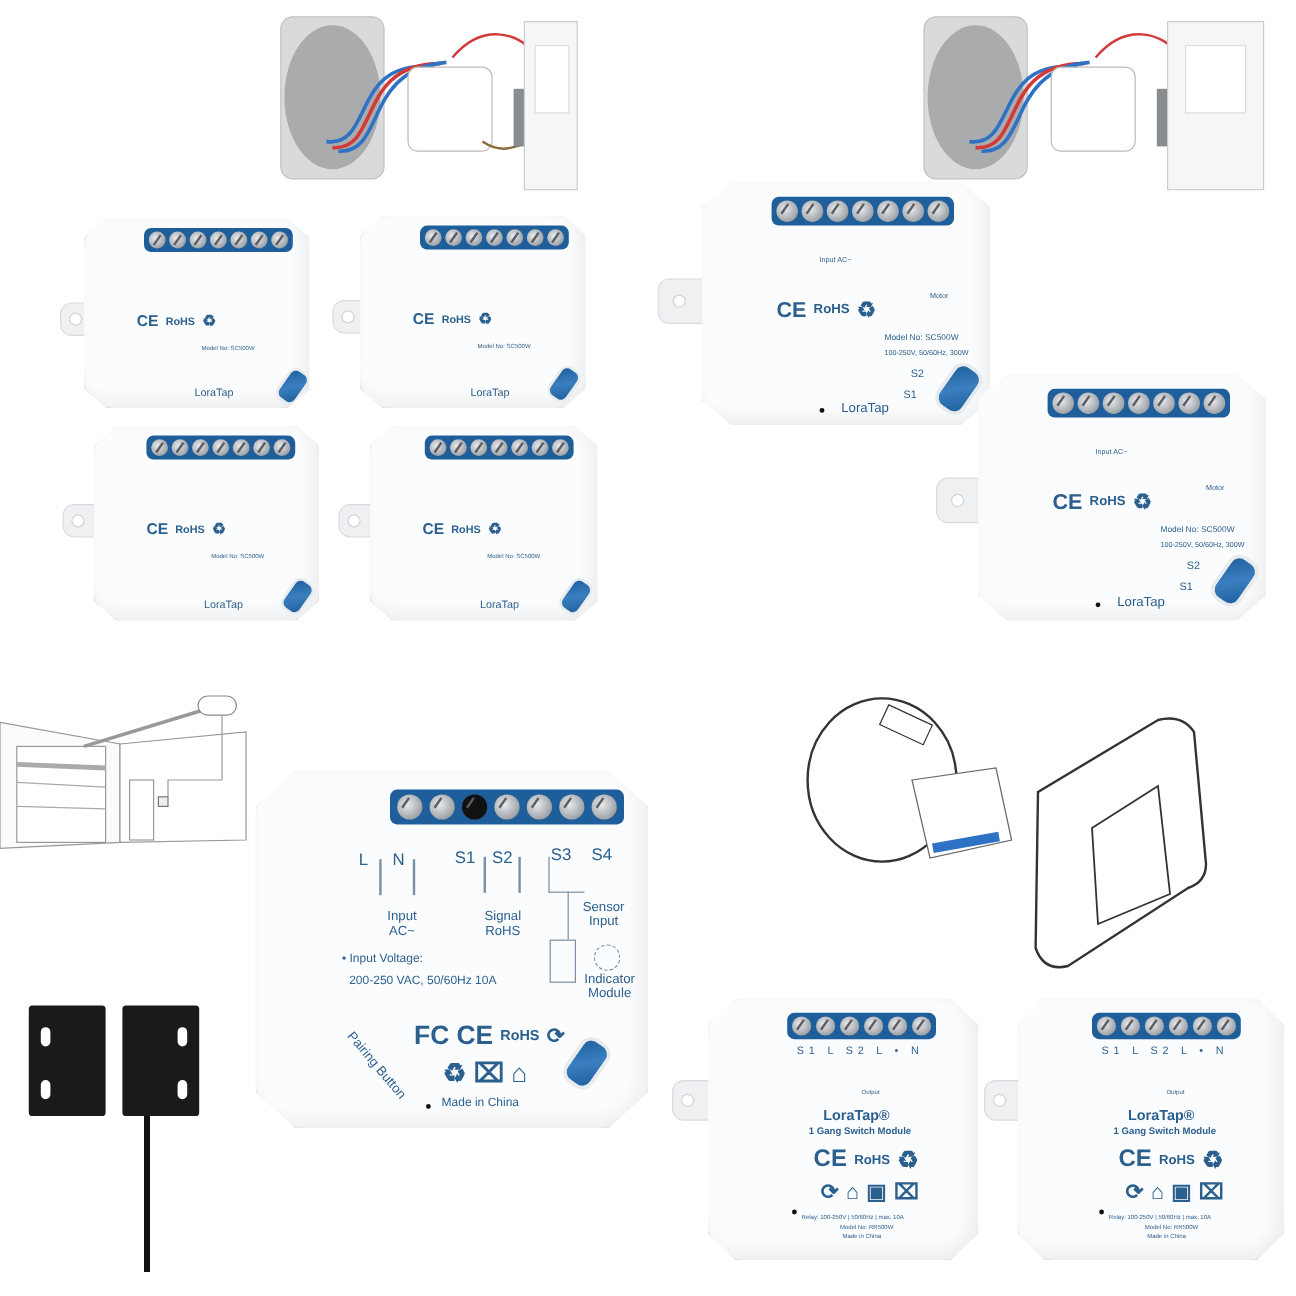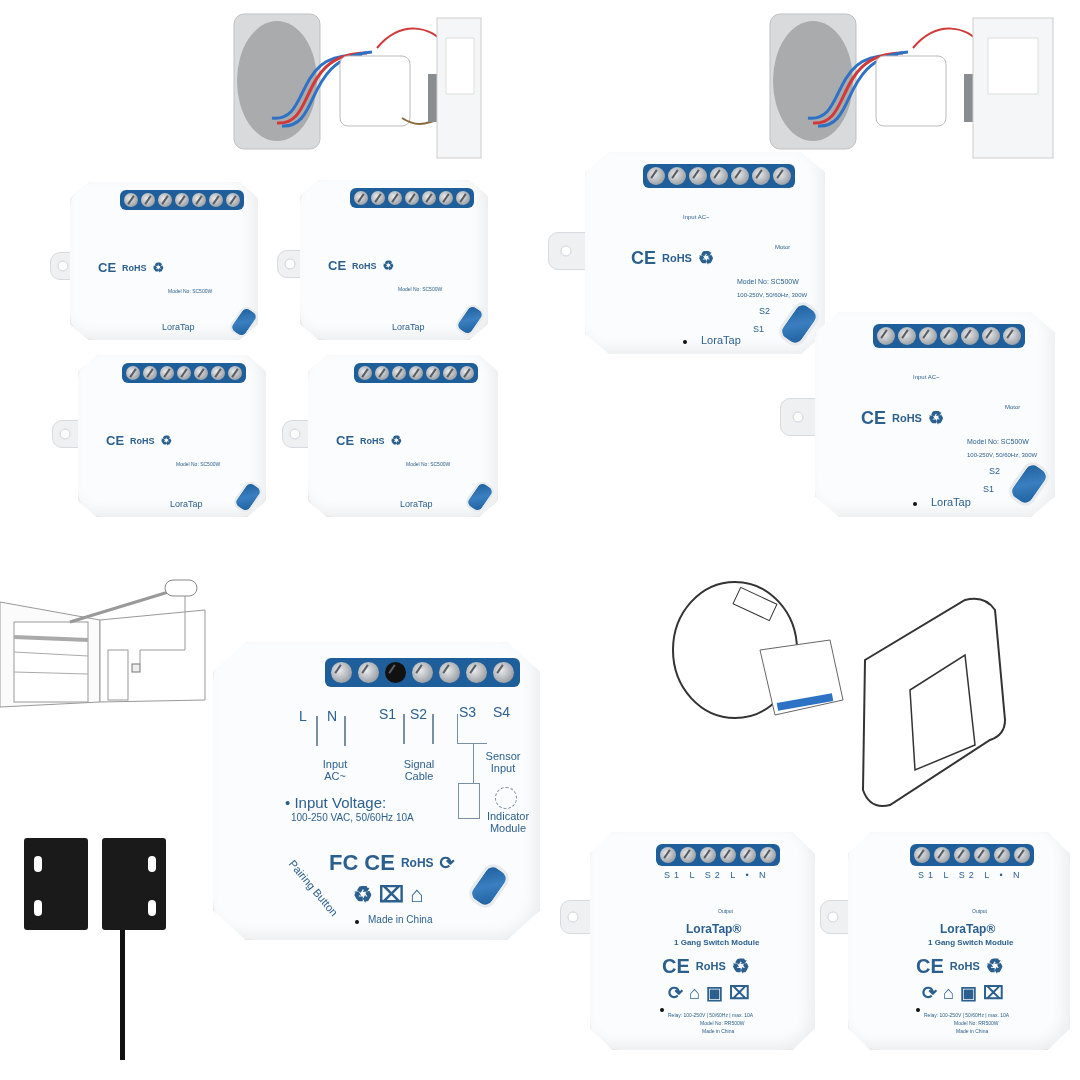--- a/index.html
+++ b/index.html
@@ -10,21 +10,21 @@
   .tab{position:absolute;background:#eef0f2;border:1px solid #d7dbe0;border-radius:10px;}
   .tab::after{content:"";position:absolute;width:9px;height:9px;border-radius:50%;background:#fff;border:1px solid #cfd4da;top:50%;left:30%;transform:translate(-50%,-50%);}
   .term{position:absolute;display:flex;background:#1e5e9b;border-radius:6px;padding:3px 4px;gap:3px;}
   .screw{width:14px;height:14px;border-radius:50%;background:radial-gradient(circle at 40% 40%,#e9eaec 0,#9ea3a8 70%,#55585c 100%);position:relative;}
   .screw::after{content:"";position:absolute;left:6px;top:2px;width:2px;height:10px;background:#5a5e62;transform:rotate(35deg);}
   .screw.hole{background:#111;}
   .lbl{position:absolute;font-size:9px;color:#2b5f8e;white-space:nowrap;}
   .lbl.big{font-size:14px;}
   .lbl.bold{font-weight:bold;}
   .slot{position:absolute;width:22px;height:38px;border-radius:11px;background:linear-gradient(135deg,#1e5e9b 0,#3a7fc0 50%,#1e5e9b 100%);border:3px solid #e8ebee;transform:rotate(35deg);}
-  .icons{position:absolute;display:flex;gap:6px;font-weight:bold;color:#2b5f8e;align-items:center;}
+  .icons{position:absolute;display:flex;gap:6px;font-weight:bold;color:#2b5f8e;align-items:center;margin-left:16px;}
   .line{position:absolute;background:#7a8fa3;}
   .dot{position:absolute;width:4px;height:4px;border-radius:50%;background:#111;}
   svg{position:absolute;overflow:visible;}
 </style>
 </head>
 <body>
 
 <div class="abs" style="left:232px;top:8px;width:240px;height:150px;">
   <svg width="240" height="150">
     <rect x="2" y="6" width="86" height="135" rx="10" fill="#d9dadb" stroke="#bfc1c3"></rect>
@@ -228,26 +228,26 @@
   <span class="lbl big" style="left:280px;top:62px;">S4</span>
   <div class="line" style="left:103px;top:74px;width:2px;height:30px;"></div>
   <div class="line" style="left:131px;top:74px;width:2px;height:30px;"></div>
   <div class="line" style="left:190px;top:72px;width:2px;height:30px;"></div>
   <div class="line" style="left:219px;top:72px;width:2px;height:30px;"></div>
   <div class="line" style="left:244px;top:72px;width:1px;height:30px;"></div>
   <div class="line" style="left:244px;top:101px;width:30px;height:1px;"></div>
   <div class="line" style="left:260px;top:101px;width:1px;height:40px;"></div>
   <div class="abs" style="left:245px;top:141px;width:20px;height:34px;border:1px solid #7a8fa3;"></div>
   <span class="lbl" style="left:104px;top:116px;font-size:11px;width:36px;white-space:normal;text-align:center;">Input AC~</span>
-  <span class="lbl" style="left:186px;top:116px;font-size:11px;width:40px;white-space:normal;text-align:center;">Signal Cable</span>
+  <span class="lbl" style="left:186px;top:116px;font-size:11px;width:40px;white-space:normal;text-align:center;">Signal RoHS</span>
   <span class="lbl" style="left:268px;top:108px;font-size:11px;width:44px;white-space:normal;text-align:center;">Sensor Input</span>
   <div class="abs" style="left:282px;top:145px;width:20px;height:20px;border-radius:50%;border:1px dashed #7a8fa3;"></div>
   <span class="lbl" style="left:270px;top:168px;font-size:11px;width:50px;white-space:normal;text-align:center;">Indicator Module</span>
-  <span class="lbl" style="left:72px;top:152px;font-size:15px;">• Input Voltage:</span>
-  <span class="lbl" style="left:78px;top:170px;font-size:10px;">100-250 VAC, 50/60Hz 10A</span>
+  <span class="lbl" style="left:72px;top:152px;font-size:10px;">• Input Voltage:</span>
+  <span class="lbl" style="left:78px;top:170px;font-size:10px;">200-250 VAC, 50/60Hz 10A</span>
   <span class="icons" style="left:116px;top:208px;font-size:22px;">
       <span>FC</span>
       <span>CE</span>
       <span style="font-size:12px">RoHS</span>
       <span style="font-size:18px">⟳</span>
     </span>
   <span class="icons" style="left:140px;top:240px;font-size:22px;">
       <span>♻</span>
       <span>⌧</span>
       <span>⌂</span>

